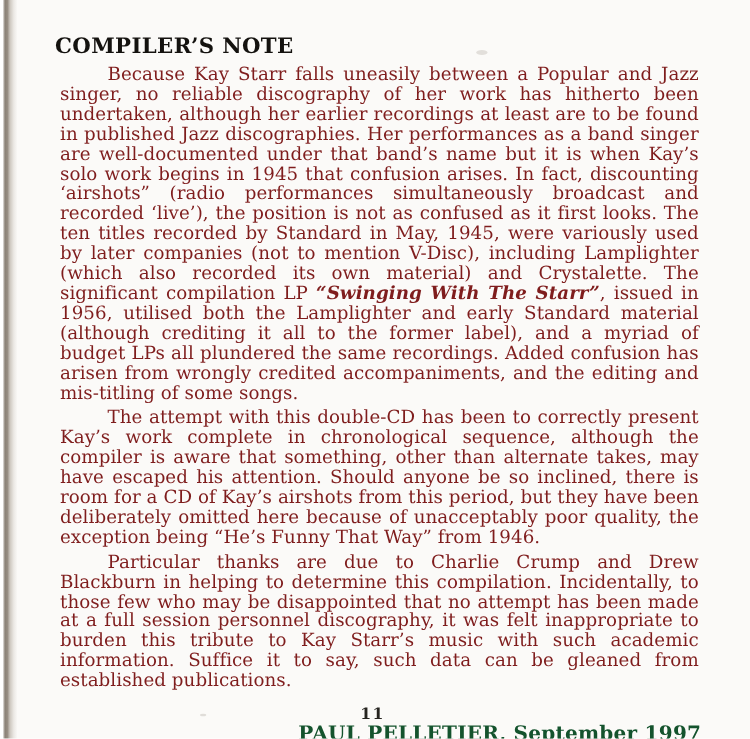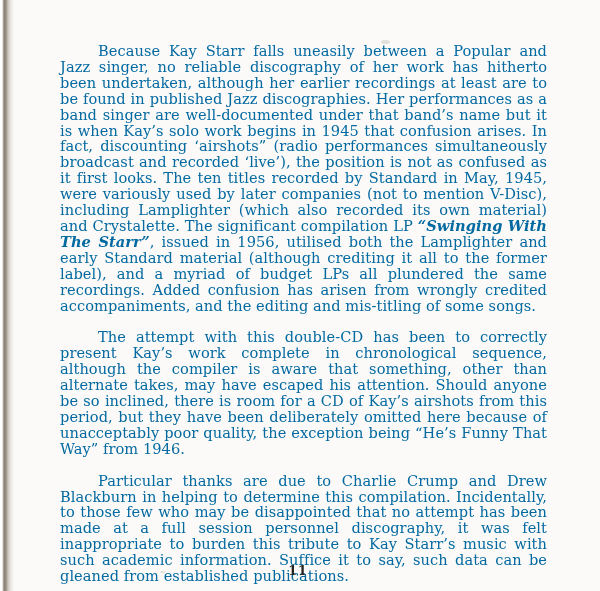--- a/index.html
+++ b/index.html
@@ -37,27 +37,27 @@
   }
   .title {
     margin: 0 0 4px 0;
     font-size: 17px;
     line-height: 21px;
     font-weight: bold;
     letter-spacing: 0.3px;
     color: #14120f;
   }
   .para {
-    margin: 16px;
+    margin: 4px;
     text-align: justify;
     text-indent: 38px;
     font-size: 14.6px;
     line-height: 15.9px;
     letter-spacing: 0.05px;
-    color: #0369a1;
+    color: #7f1d1d;
   }
   .seg-bold-italic { font-weight: bold; font-style: italic; }
   .seg-italic { }
   .byline {
     margin-top: 24px;
     text-align: right;
     font-weight: bold;
     font-size: 16px;
     letter-spacing: 0.2px;
     color: #14532d;
@@ -84,20 +84,21 @@
 <body>
 
 <div class="scan-page">
   <div class="spine-shadow"></div>
 
   <div class="smudge smudge-a"></div>
   <div class="smudge smudge-b"></div>
   <div class="smudge smudge-c"></div>
 
   <div class="content">
+    <h1 class="title">COMPILER’S NOTE</h1>
     <div id="body-text">
         <p class="para"><span>Because Kay Starr falls uneasily between a Popular and Jazz singer, no reliable discography of her work has hitherto been undertaken, although her earlier recordings at least are to be found in published Jazz discographies. Her performances as a band singer are well-documented under that band’s name but it is when Kay’s solo work begins in 1945 that confusion arises. In fact, discounting ‘airshots” (radio performances simultaneously broadcast and recorded ‘live’), the position is not as confused as it first looks. The ten titles recorded by Standard in May, 1945, were variously used by later companies (not to mention V-Disc), including Lamplighter (which also recorded its own material) and Crystalette. The significant compilation LP </span><span class="seg-bold-italic">“Swinging With The Starr”</span><span>, issued in 1956, utilised both the Lamplighter and early Standard material (although crediting it all to the former label), and a myriad of budget LPs all plundered the same recordings. Added confusion has arisen from wrongly credited accompaniments, and the editing and mis-titling of some songs.</span></p>
         <p class="para"><span>The attempt with this double-CD has been to correctly present Kay’s work complete in chronological sequence, although the compiler is aware that something, other than alternate takes, may have escaped his attention. Should anyone be so inclined, there is room for a CD of Kay’s airshots from this period, but they have been deliberately omitted here because of unacceptably poor quality, the exception being </span><span class="seg-italic">“He’s Funny That Way”</span><span> from 1946.</span></p>
         <p class="para"><span>Particular thanks are due to Charlie Crump and Drew Blackburn in helping to determine this compilation. Incidentally, to those few who may be disappointed that no attempt has been made at a full session personnel discography, it was felt inappropriate to burden this tribute to Kay Starr’s music with such academic information. Suffice it to say, such data can be gleaned from established publications.</span></p>
       </div>
     <div class="byline">PAUL PELLETIER, September 1997</div>
   </div>
 
   <div class="page-number">11</div>
 </div>

